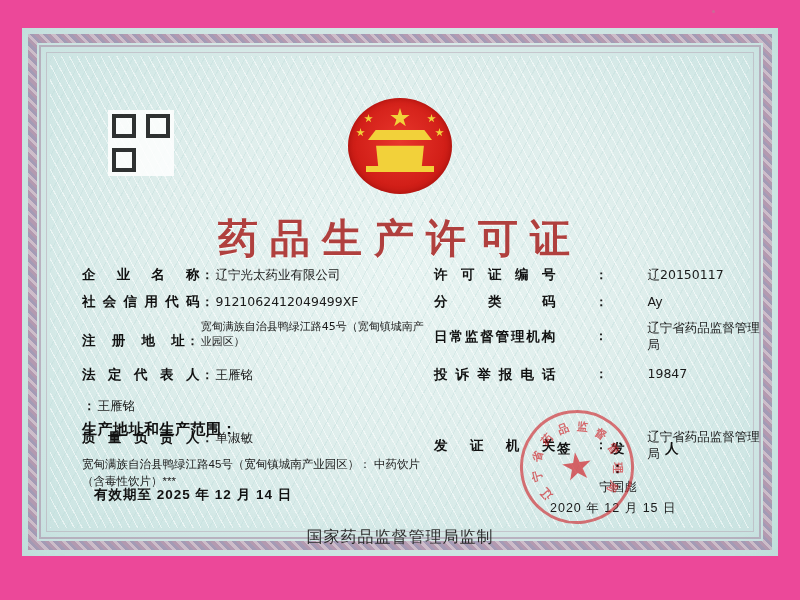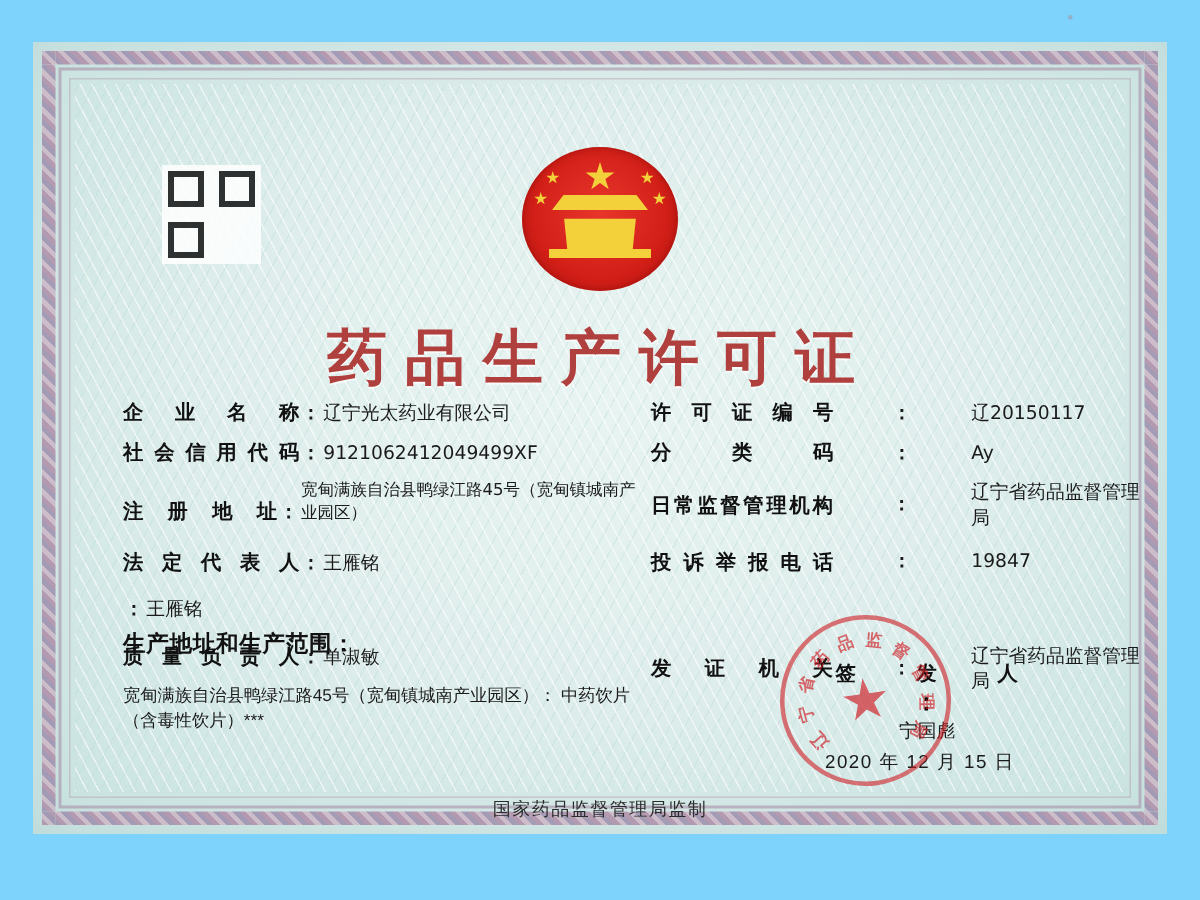--- a/index.html
+++ b/index.html
@@ -9,21 +9,21 @@
     height: 600px;
     overflow: hidden;
     background: #ffffff;
     font-family: "Liberation Sans", sans-serif;
   }
 
   .page {
     position: relative;
     width: 800px;
     height: 600px;
-    background: #7dd3fc;
+    background: #ec4899;
   }
 
   
   .cert {
     position: absolute;
     left: 22px;
     top: 28px;
     width: 756px;
     height: 528px;
     background:
@@ -289,21 +289,21 @@
     letter-spacing: 1px;
     color: #111;
   }
   .validity .dt { font-weight: bold; letter-spacing: 1px; }
 
   .footer {
     position: absolute;
     left: 0; right: 0;
     bottom: 8px;
     text-align: center;
-    font-size: 12px;
+    font-size: 16px;
     color: #2b2b2b;
     letter-spacing: 1px;
   }
 
   .speck {
     position: absolute;
     width: 3px; height: 3px;
     background: rgba(170,140,150,0.5);
     border-radius: 50%;
   }
@@ -445,18 +445,27 @@
           <span style="transform: rotate(-131.667deg) translate(42px) rotate(90deg) translate(-4px, -6px);">药</span>
           <span style="transform: rotate(-103.889deg) translate(42px) rotate(90deg) translate(-4px, -6px);">品</span>
           <span style="transform: rotate(-76.1111deg) translate(42px) rotate(90deg) translate(-4px, -6px);">监</span>
           <span style="transform: rotate(-48.3333deg) translate(42px) rotate(90deg) translate(-4px, -6px);">督</span>
           <span style="transform: rotate(-20.5556deg) translate(42px) rotate(90deg) translate(-4px, -6px);">管</span>
           <span style="transform: rotate(7.22222deg) translate(42px) rotate(90deg) translate(-4px, -6px);">理</span>
           <span style="transform: rotate(35deg) translate(42px) rotate(90deg) translate(-4px, -6px);">局</span>
         </div>
     </div>
 
+    <div class="validity">
+      <span>有效期至</span>
+      <span class="dt">2025</span>
+      <span>年</span>
+      <span class="dt">12</span>
+      <span>月</span>
+      <span class="dt">14</span>
+      <span>日</span>
+    </div>
 
     <div class="footer">国家药品监督管理局监制</div>
 
     <div class="speck" style="left:690px; top:-18px;"></div>
   </div>
 </div>
 
 </body></html>

